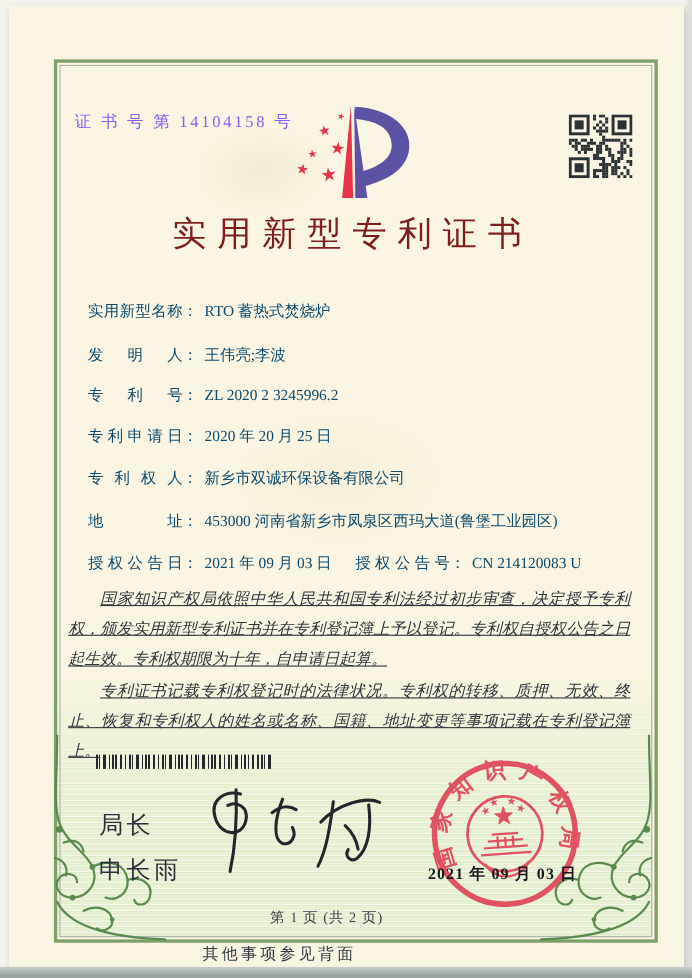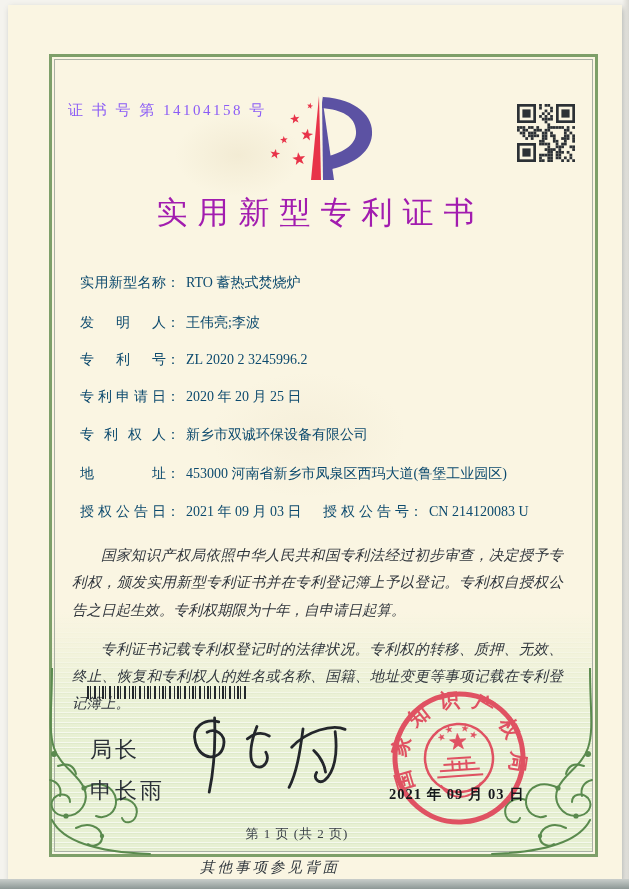--- a/index.html
+++ b/index.html
@@ -23,37 +23,37 @@
     -webkit-mask-image:linear-gradient(180deg,transparent 0,#000 120px);
     mask-image:linear-gradient(180deg,transparent 0,#000 120px);}
   
   .frame{position:absolute;left:49px;top:54px;width:543px;height:797px;
     border:3px solid #7d9f69;pointer-events:none;}
   .frame::after{content:"";position:absolute;inset:2px;border:1px solid #a9b0a4;}
   .layer{position:absolute;left:0;top:0;width:629px;height:889px;}
   .abs{position:absolute;}
   .cert-no{left:68px;top:101px;font-size:15px;letter-spacing:2.5px;color:#8b5cf6;}
   .title{left:49px;top:192px;width:543px;text-align:center;font-size:31px;
-    letter-spacing:10px;color:#a21caf;font-weight:500;}
+    letter-spacing:10px;color:#7f1d1d;font-weight:500;}
   .row{left:80px;height:20px;font-size:14px;color:#0c4a6e;white-space:nowrap;}
   .flabel{display:inline-block;width:86px;text-align:justify;text-align-last:justify;vertical-align:top;}
   .fvalue{padding-left:6px;}
   .pair2{position:absolute;left:243px;top:0;white-space:nowrap;}
   .bodytext{left:60px;top:530px;width:515px;font-size:14.5px;line-height:1.88;
     color:#30363d;text-align:justify;font-style:italic;}
-  .bodytext p{margin:12px;text-indent:2em;}
+  .bodytext p{margin:2px;text-indent:2em;text-decoration:underline;}
   .barcode{left:87px;top:686px;width:162px;height:13px;
     background:
      repeating-linear-gradient(90deg,#23282c 0 2px,transparent 2px 3px,#23282c 3px 4px,transparent 4px 7px,#23282c 7px 9px,transparent 9px 12px,#23282c 12px 13px,transparent 13px 15px);}
   .officer{left:90px;top:730px;font-family:"Liberation Sans","DejaVu Sans",sans-serif;
     font-size:22px;color:#2b3138;letter-spacing:3px;line-height:1.85;}
   .pageinfo{left:49px;top:825px;width:496px;text-align:center;font-size:13px;
     letter-spacing:1px;color:#3a4048;}
-  .backnote{left:16px;top:858px;width:508px;text-align:center;font-size:14.5px;
-    letter-spacing:3px;color:#333a40;font-style:italic;}
+  .backnote{left:0;top:858px;width:508px;text-align:center;font-size:14.5px;
+    letter-spacing:3px;color:#333a40;}
   .sealdate{left:389px;top:785px;font-size:14.5px;font-weight:600;color:#15181c;letter-spacing:1px;}
   .ornament{pointer-events:none;}
   svg{display:block;}
 </style>
 </head>
 <body>
 
 <svg width="0" height="0" style="position:absolute" aria-hidden="true">
   <defs>
     <polygon id="star5" points="0,-10 2.35,-3.24 9.51,-3.09 3.8,1.24 5.88,8.09 0,4 -5.88,8.09 -3.8,1.24 -9.51,-3.09 -2.35,-3.24"></polygon>

